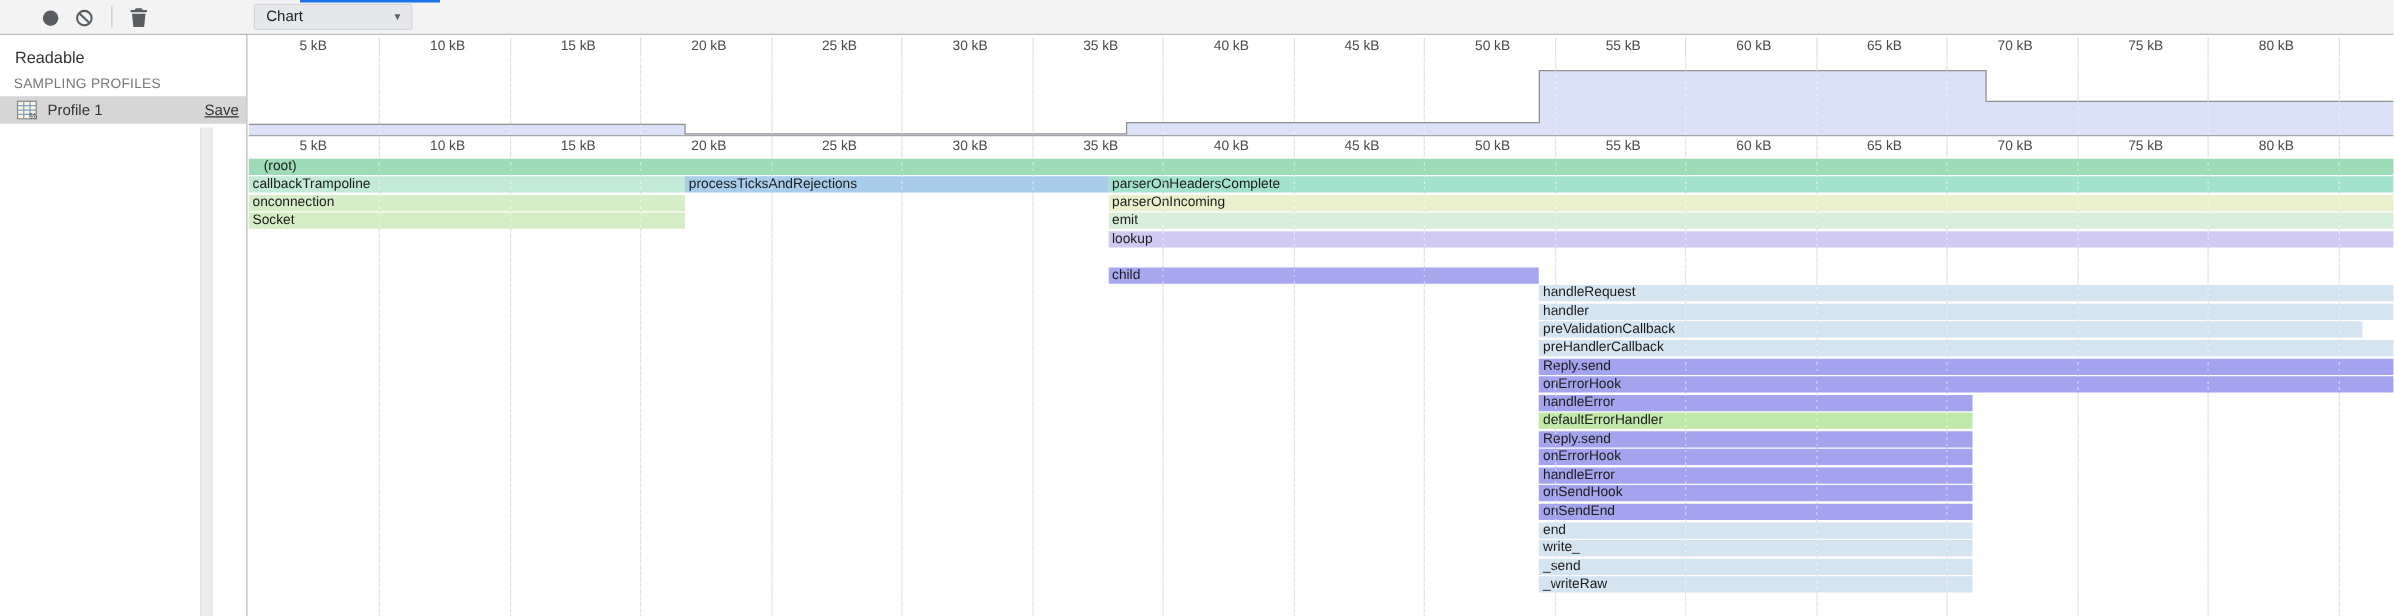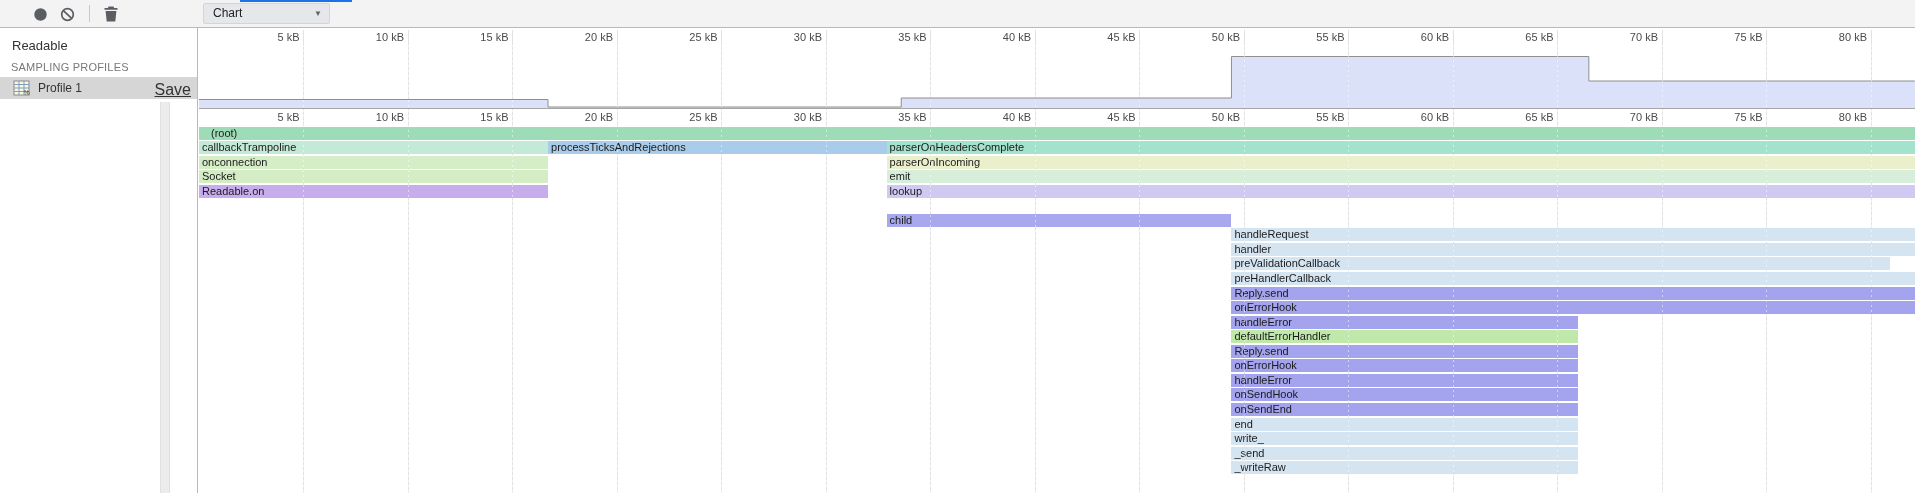--- a/index.html
+++ b/index.html
@@ -25,34 +25,34 @@
   .dropdown .caret { position:absolute; right:7px; top:5px; font-size:8px; color:#5f6368; line-height:10px; }
   
   .sidebar { position:absolute; left:0; top:28px; width:198px; bottom:0;
              background:#fff; border-right:1px solid #b9b9b9; }
   .sb-title { position:absolute; left:12px; top:10px; font-size:13px; color:#333; }
   .sb-section { position:absolute; left:11px; top:33px; font-size:11px; color:#787878; letter-spacing:.2px; }
   .profile-row { position:absolute; left:0; top:49px; width:100%; height:22px;
                  background:#d6d6d6; cursor:pointer; }
   .profile-icon { position:absolute; left:13px; top:3px; }
   .profile-name { position:absolute; left:38px; top:4px; font-size:12px; color:#333; }
-  .save-link { position:absolute; right:6px; top:4px; font-size:16px; color:#333;
+  .save-link { position:absolute; right:6px; top:4px; font-size:12px; color:#333;
                text-decoration:underline; cursor:pointer; }
   .sb-gutter { position:absolute; left:160px; top:74px; width:10px; bottom:0;
                background:#ececec; border-left:1px solid #e0e0e0; border-right:1px solid #e0e0e0; }
   
   .chart { position:absolute; left:199px; top:28px; right:0; bottom:0; background:#fff; }
   .gridline { position:absolute; top:2px; bottom:0; width:1px; background:#e2e2e2; z-index:1; }
   .grid-overlay { position:absolute; left:0; right:0; top:17px; bottom:0; z-index:6; pointer-events:none; }
   .gwl { position:absolute; top:0; bottom:0; width:1px;
          background:repeating-linear-gradient(to bottom, rgba(255,255,255,.5) 0 2px, transparent 2px 5px); }
   .ruler { position:absolute; left:0; right:0; height:14px; z-index:3; }
   .ruler-top { top:3px; }
   .ruler-bottom { top:83px; }
-  .tick-label { position:absolute; width:60px; text-align:right; font-size:11px; color:#4a4a4a;
+  .tick-label { position:absolute; width:60px; text-align:left; font-size:11px; color:#4a4a4a;
                 white-space:nowrap; }
   .overview { position:absolute; left:0; top:17px; height:64px; width:1716px; z-index:2; cursor:col-resize; }
   .overview-baseline { position:absolute; left:0; right:0; top:80px; height:1px; background:#a6a6a6; z-index:4; }
   .flame { position:absolute; left:0; top:0; right:0; bottom:0; z-index:2; }
   .flame-bar { position:absolute; height:13px; font-size:11px; line-height:13px; color:#1b1b1b;
                padding-left:3px; overflow:hidden; white-space:nowrap; cursor:pointer; }
 </style>
 </head>
 <body>
 
@@ -172,21 +172,20 @@
       </div>
     <div class="flame" id="flame">
         <div class="flame-bar" style="top: 99px; left: 0px; width: 1715.89px; height: 13px; background: rgb(158, 220, 183); padding-left: 12px;">(root)</div>
         <div class="flame-bar" style="top: 113px; left: 0px; width: 349.03px; height: 13px; background: rgb(195, 234, 215);">callbackTrampoline</div>
         <div class="flame-bar" style="top: 113px; left: 349.03px; width: 338.58px; height: 13px; background: rgb(168, 204, 233);">processTicksAndRejections</div>
         <div class="flame-bar" style="top: 113px; left: 687.61px; width: 1028.28px; height: 13px; background: rgb(163, 226, 204);">parserOnHeadersComplete</div>
         <div class="flame-bar" style="top: 128px; left: 0px; width: 349.03px; height: 13px; background: rgb(214, 238, 200);">onconnection</div>
         <div class="flame-bar" style="top: 128px; left: 687.61px; width: 1028.28px; height: 13px; background: rgb(235, 240, 204);">parserOnIncoming</div>
         <div class="flame-bar" style="top: 142px; left: 0px; width: 349.03px; height: 13px; background: rgb(212, 237, 197);">Socket</div>
         <div class="flame-bar" style="top: 142px; left: 687.61px; width: 1028.28px; height: 13px; background: rgb(215, 238, 218);">emit</div>
-        <div class="flame-bar" style="top: 157px; left: 0px; width: 349.03px; height: 13px; background: rgb(200, 173, 236);">Readable.on</div>
         <div class="flame-bar" style="top: 157px; left: 687.61px; width: 1028.28px; height: 13px; background: rgb(208, 202, 242);">lookup</div>
         <div class="flame-bar" style="top: 186px; left: 687.61px; width: 344.85px; height: 13px; background: rgb(167, 168, 238);">child</div>
         <div class="flame-bar" style="top: 200px; left: 1032.46px; width: 683.43px; height: 13px; background: rgb(213, 228, 241);">handleRequest</div>
         <div class="flame-bar" style="top: 215px; left: 1032.46px; width: 683.43px; height: 13px; background: rgb(213, 228, 241);">handler</div>
         <div class="flame-bar" style="top: 229px; left: 1032.46px; width: 659px; height: 13px; background: rgb(213, 228, 241);">preValidationCallback</div>
         <div class="flame-bar" style="top: 244px; left: 1032.46px; width: 683.43px; height: 13px; background: rgb(213, 228, 241);">preHandlerCallback</div>
         <div class="flame-bar" style="top: 259px; left: 1032.46px; width: 683.43px; height: 13px; background: rgb(163, 164, 237);">Reply.send</div>
         <div class="flame-bar" style="top: 273px; left: 1032.46px; width: 683.43px; height: 13px; background: rgb(163, 164, 237);">onErrorHook</div>
         <div class="flame-bar" style="top: 288px; left: 1032.46px; width: 346.94px; height: 13px; background: rgb(163, 164, 237);">handleError</div>
         <div class="flame-bar" style="top: 302px; left: 1032.46px; width: 346.94px; height: 13px; background: rgb(192, 232, 171);">defaultErrorHandler</div>

